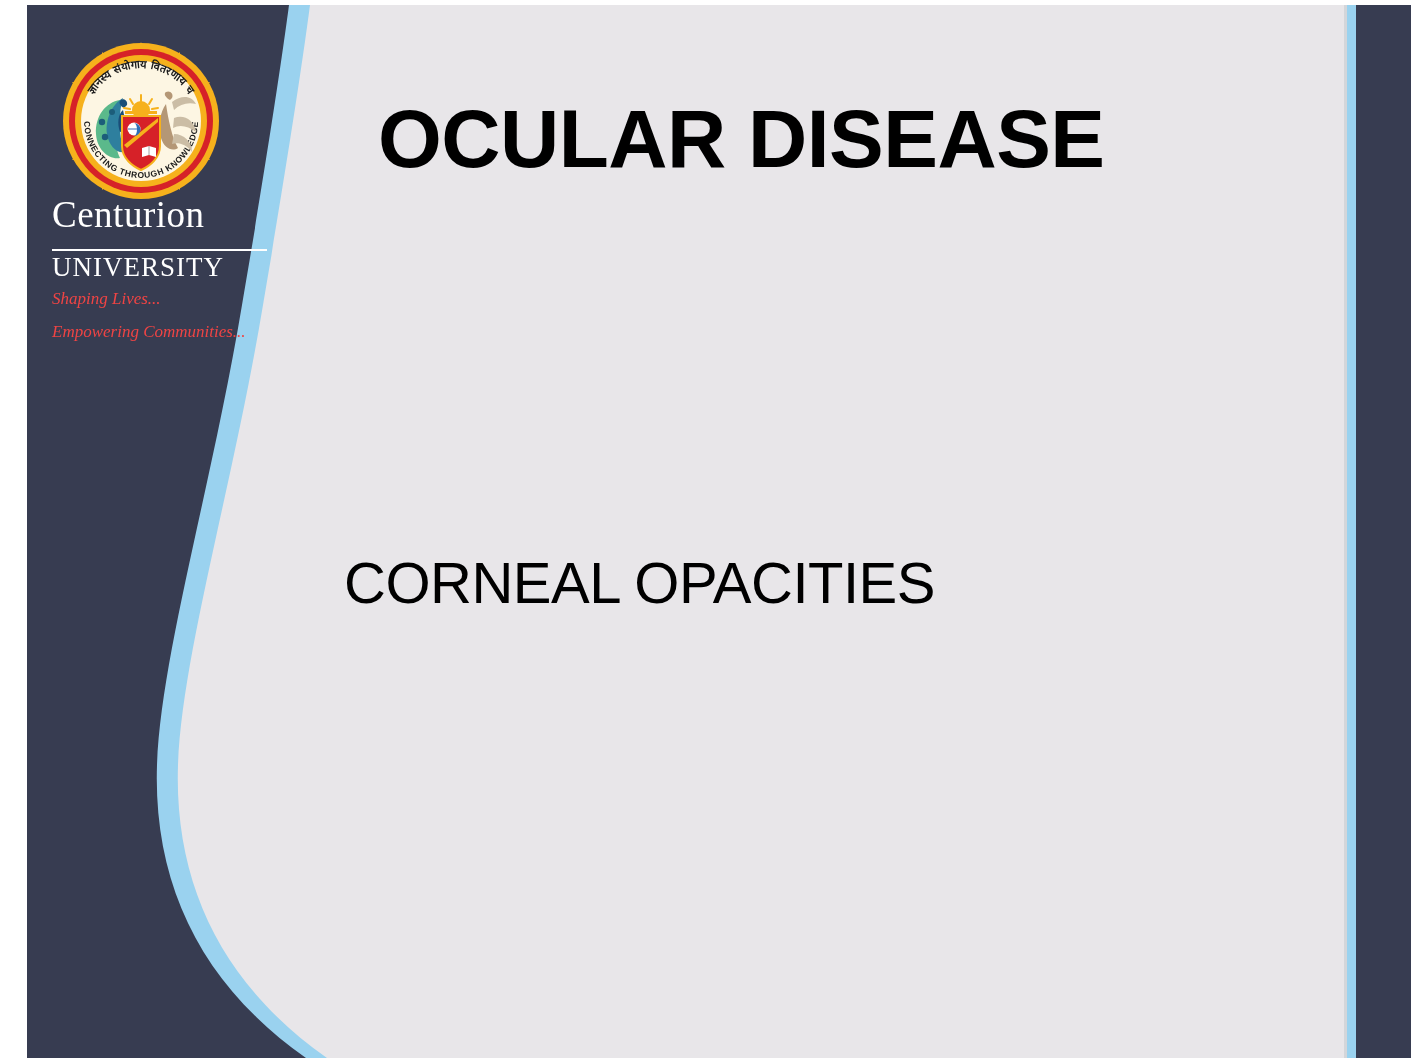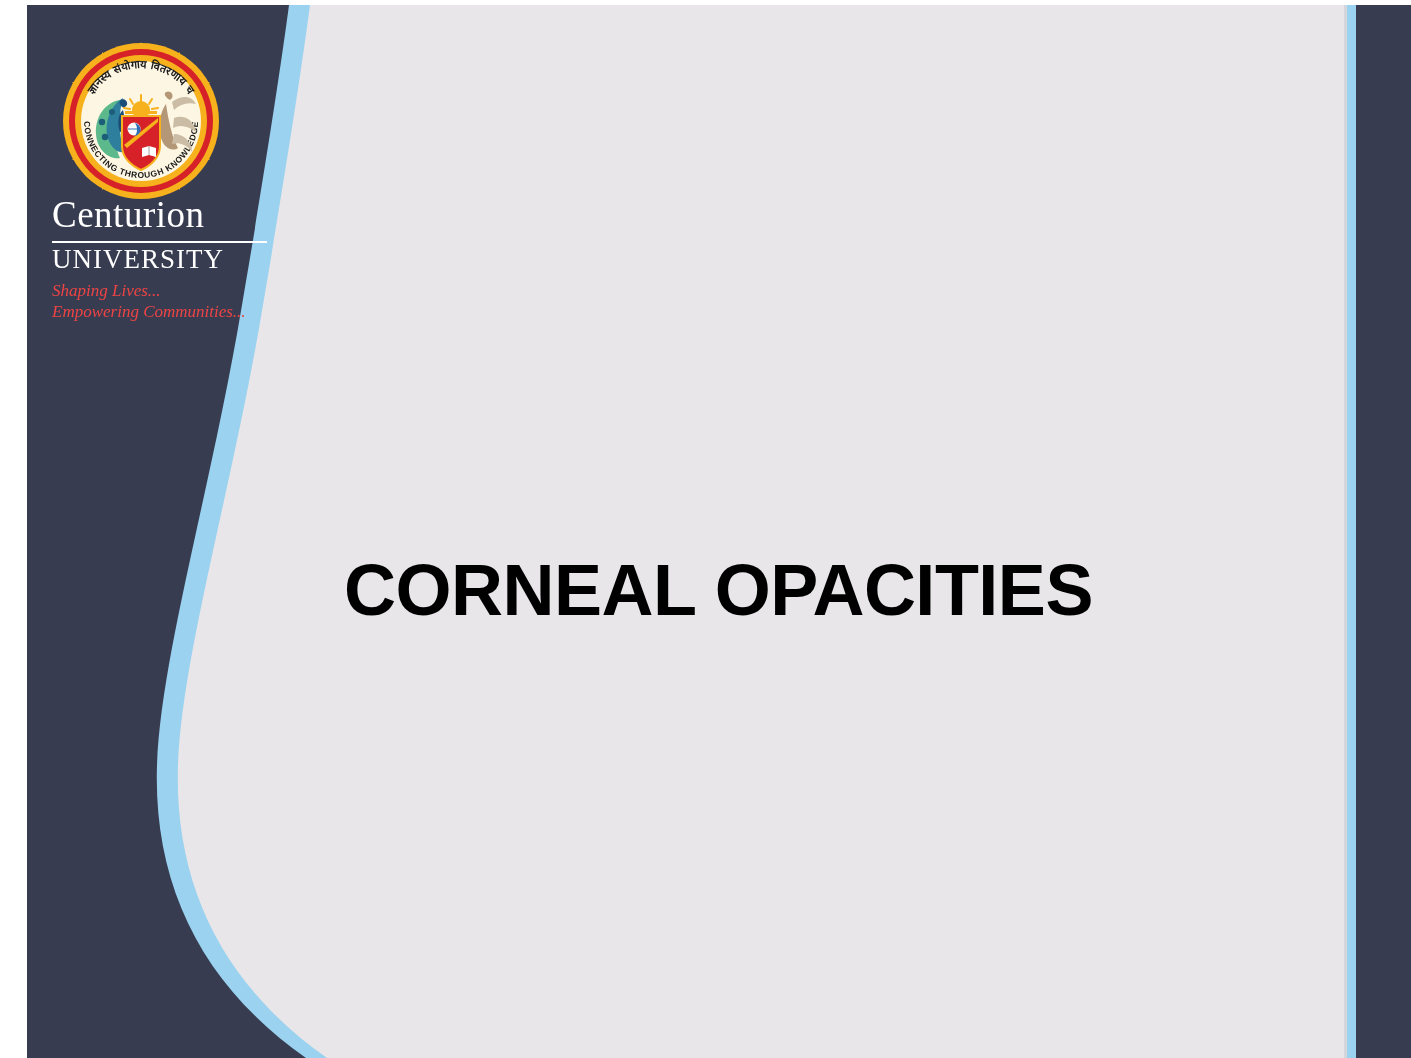--- a/index.html
+++ b/index.html
@@ -79,21 +79,21 @@
     left: 52px;
     top: 196px;
     width: 215px;
     color: #ffffff;
     font-family: "Liberation Serif", serif;
     line-height: 1;
   }
   .wm-centurion {
     font-size: 37px;
     letter-spacing: 0.5px;
-    padding-bottom: 8px;
+    padding-bottom: 16px;
     border-bottom: 2px solid #ffffff;
     display: block;
     white-space: nowrap;
   }
   .wm-university {
     font-size: 27px;
     letter-spacing: 1px;
     display: block;
     margin-top: 3px;
     white-space: nowrap;
@@ -117,22 +117,22 @@
     font-weight: bold;
     color: #000000;
     letter-spacing: -0.5px;
     white-space: nowrap;
     line-height: 1;
   }
   .subtitle {
     position: absolute;
     left: 344px;
     top: 554px;
-    font-size: 72px;
-    font-weight: bold;
+    font-size: 58px;
+    font-weight: normal;
     color: #000000;
     letter-spacing: -0.5px;
     white-space: nowrap;
     line-height: 1;
   }
 </style>
 </head>
 <body>
 
 <div id="slide">
@@ -239,19 +239,20 @@
           <line x1="87" y1="104" x2="87" y2="113" stroke="#8a8a8a" stroke-width="0.8"></line>
         </g>
       </g>
     </svg>
   </div>
 
   <div class="wordmark">
     <span class="wm-centurion">Centurion</span>
     <span class="wm-university">UNIVERSITY</span>
     <span class="wm-tag">Shaping Lives...</span>
-    <span class="wm-tag" style="margin-top:0">Empowering Communities...</span>
+    <span class="wm-tag" style="margin-top:12px">Empowering Communities...</span>
   </div>
 
+  <div class="title">OCULAR DISEASE</div>
 
   <div class="subtitle">CORNEAL OPACITIES</div>
 
 </div>
 
 </body></html>

